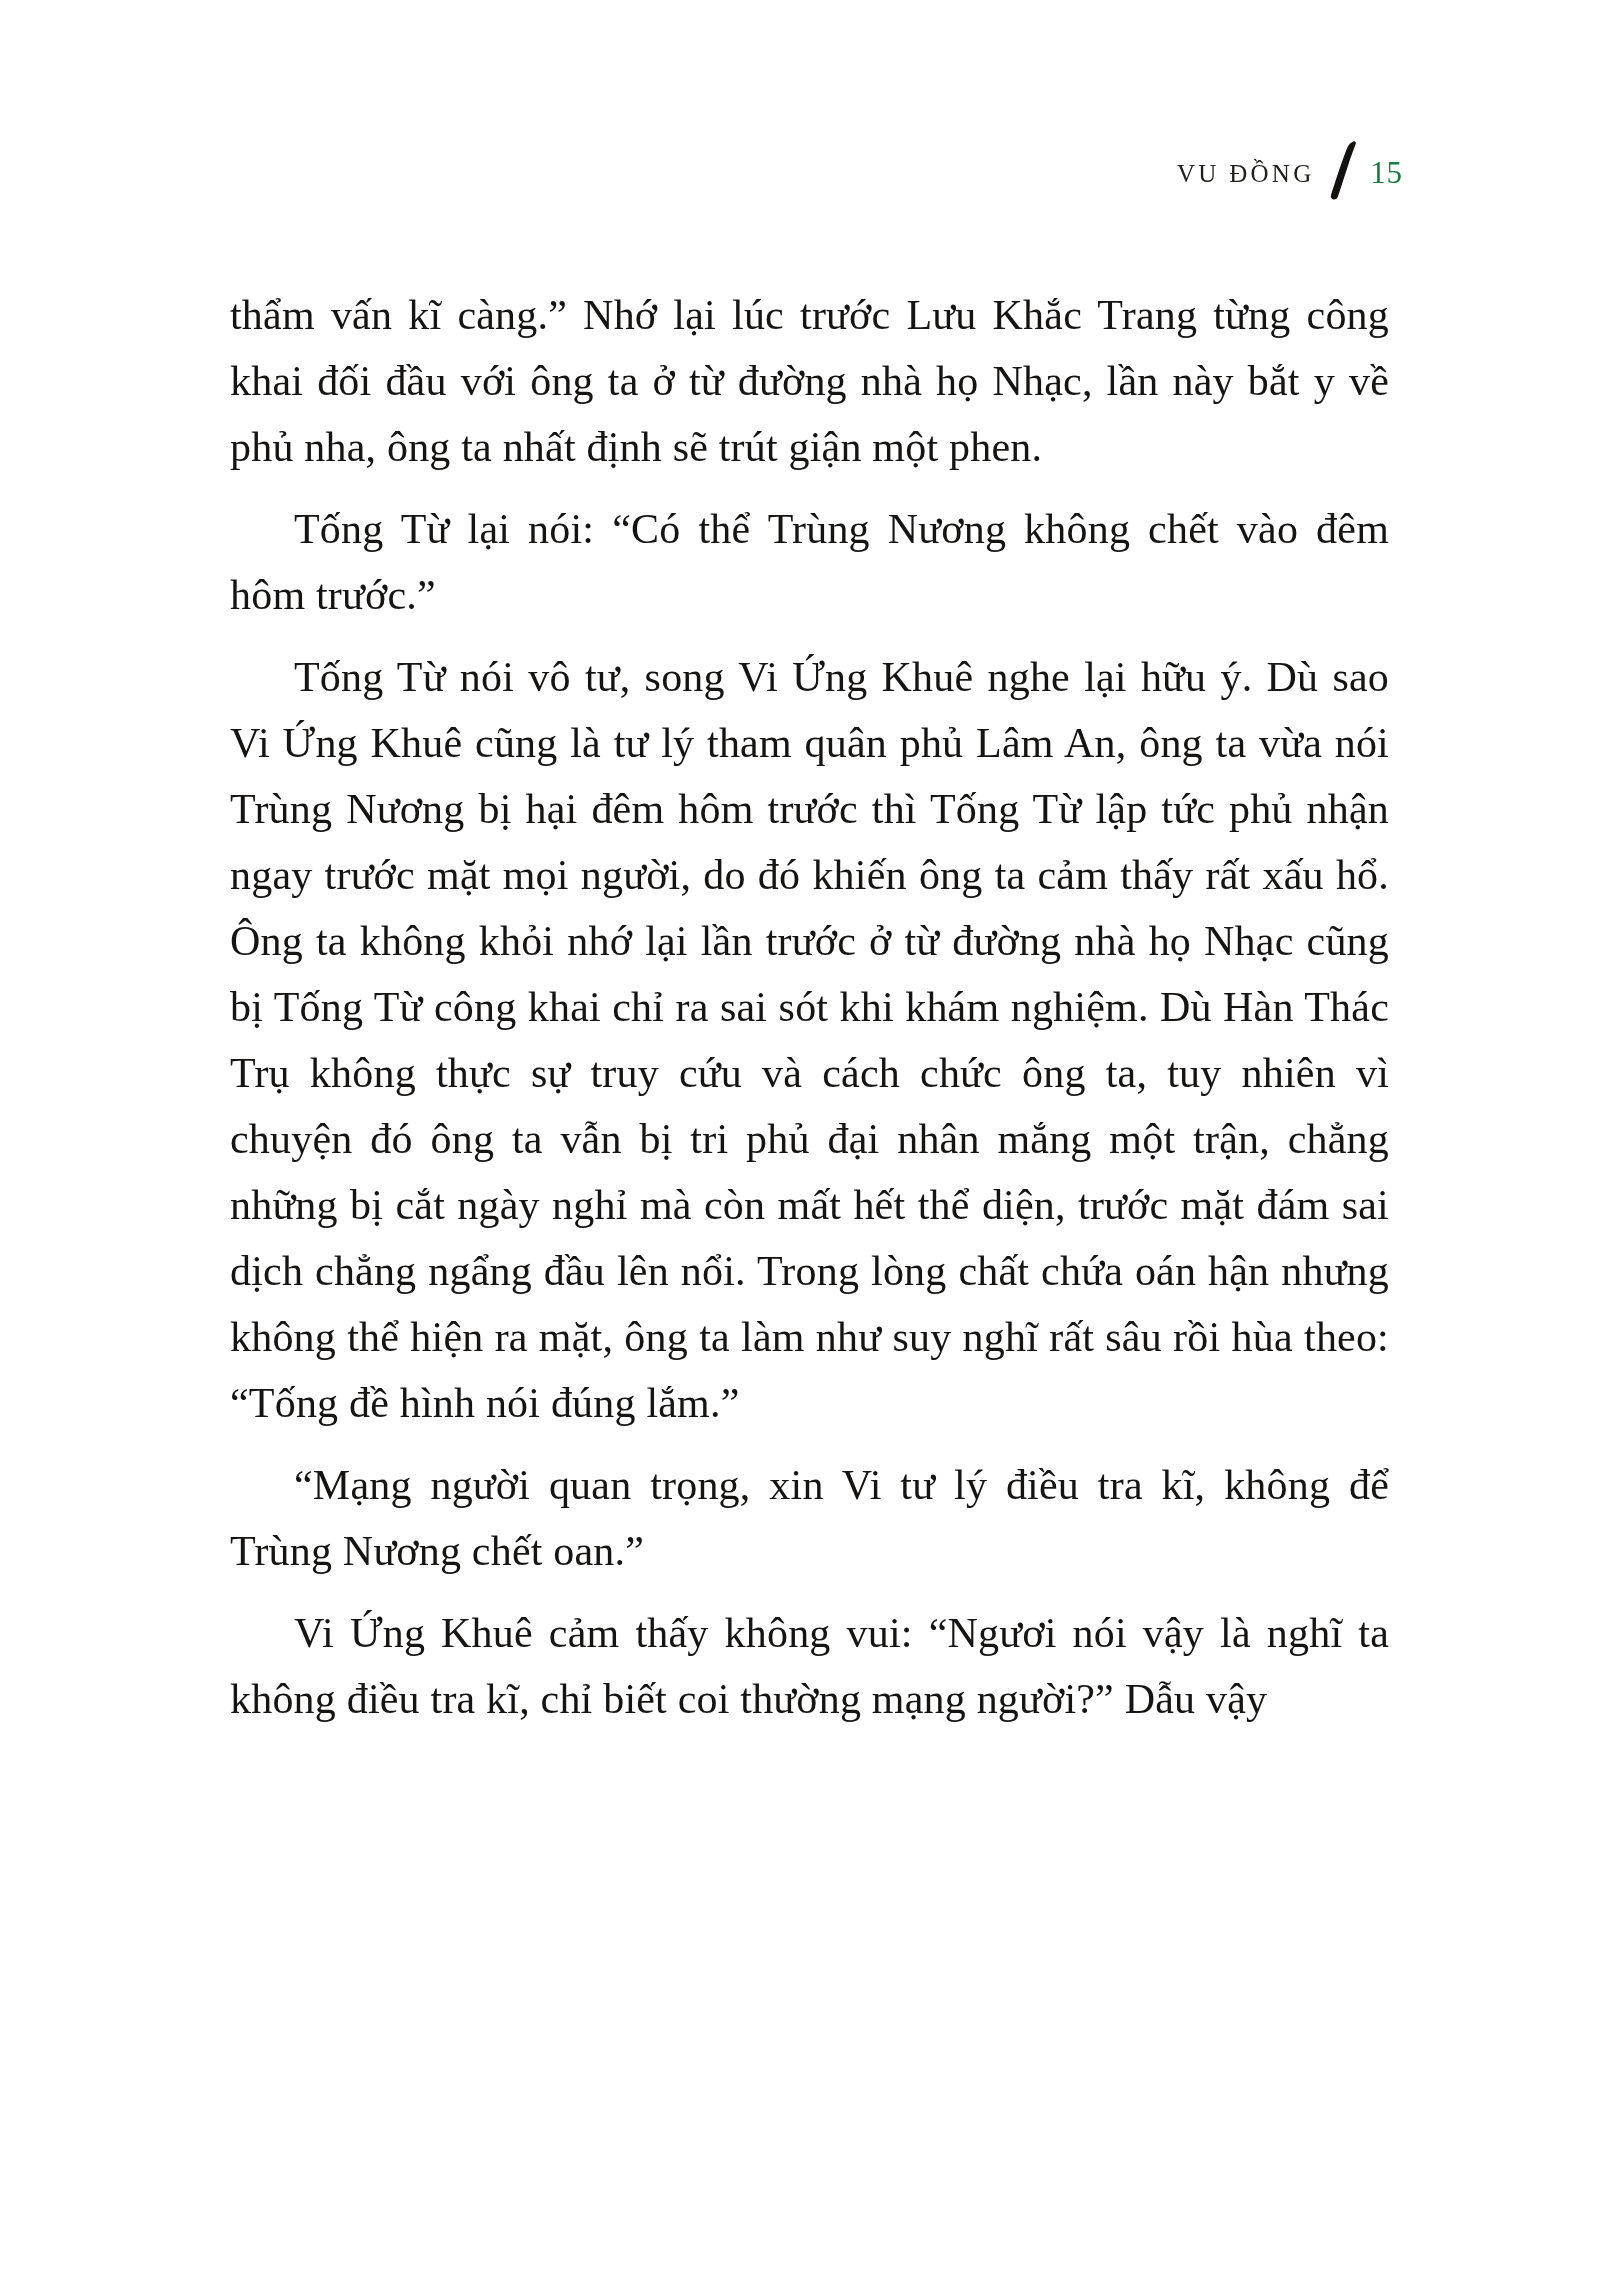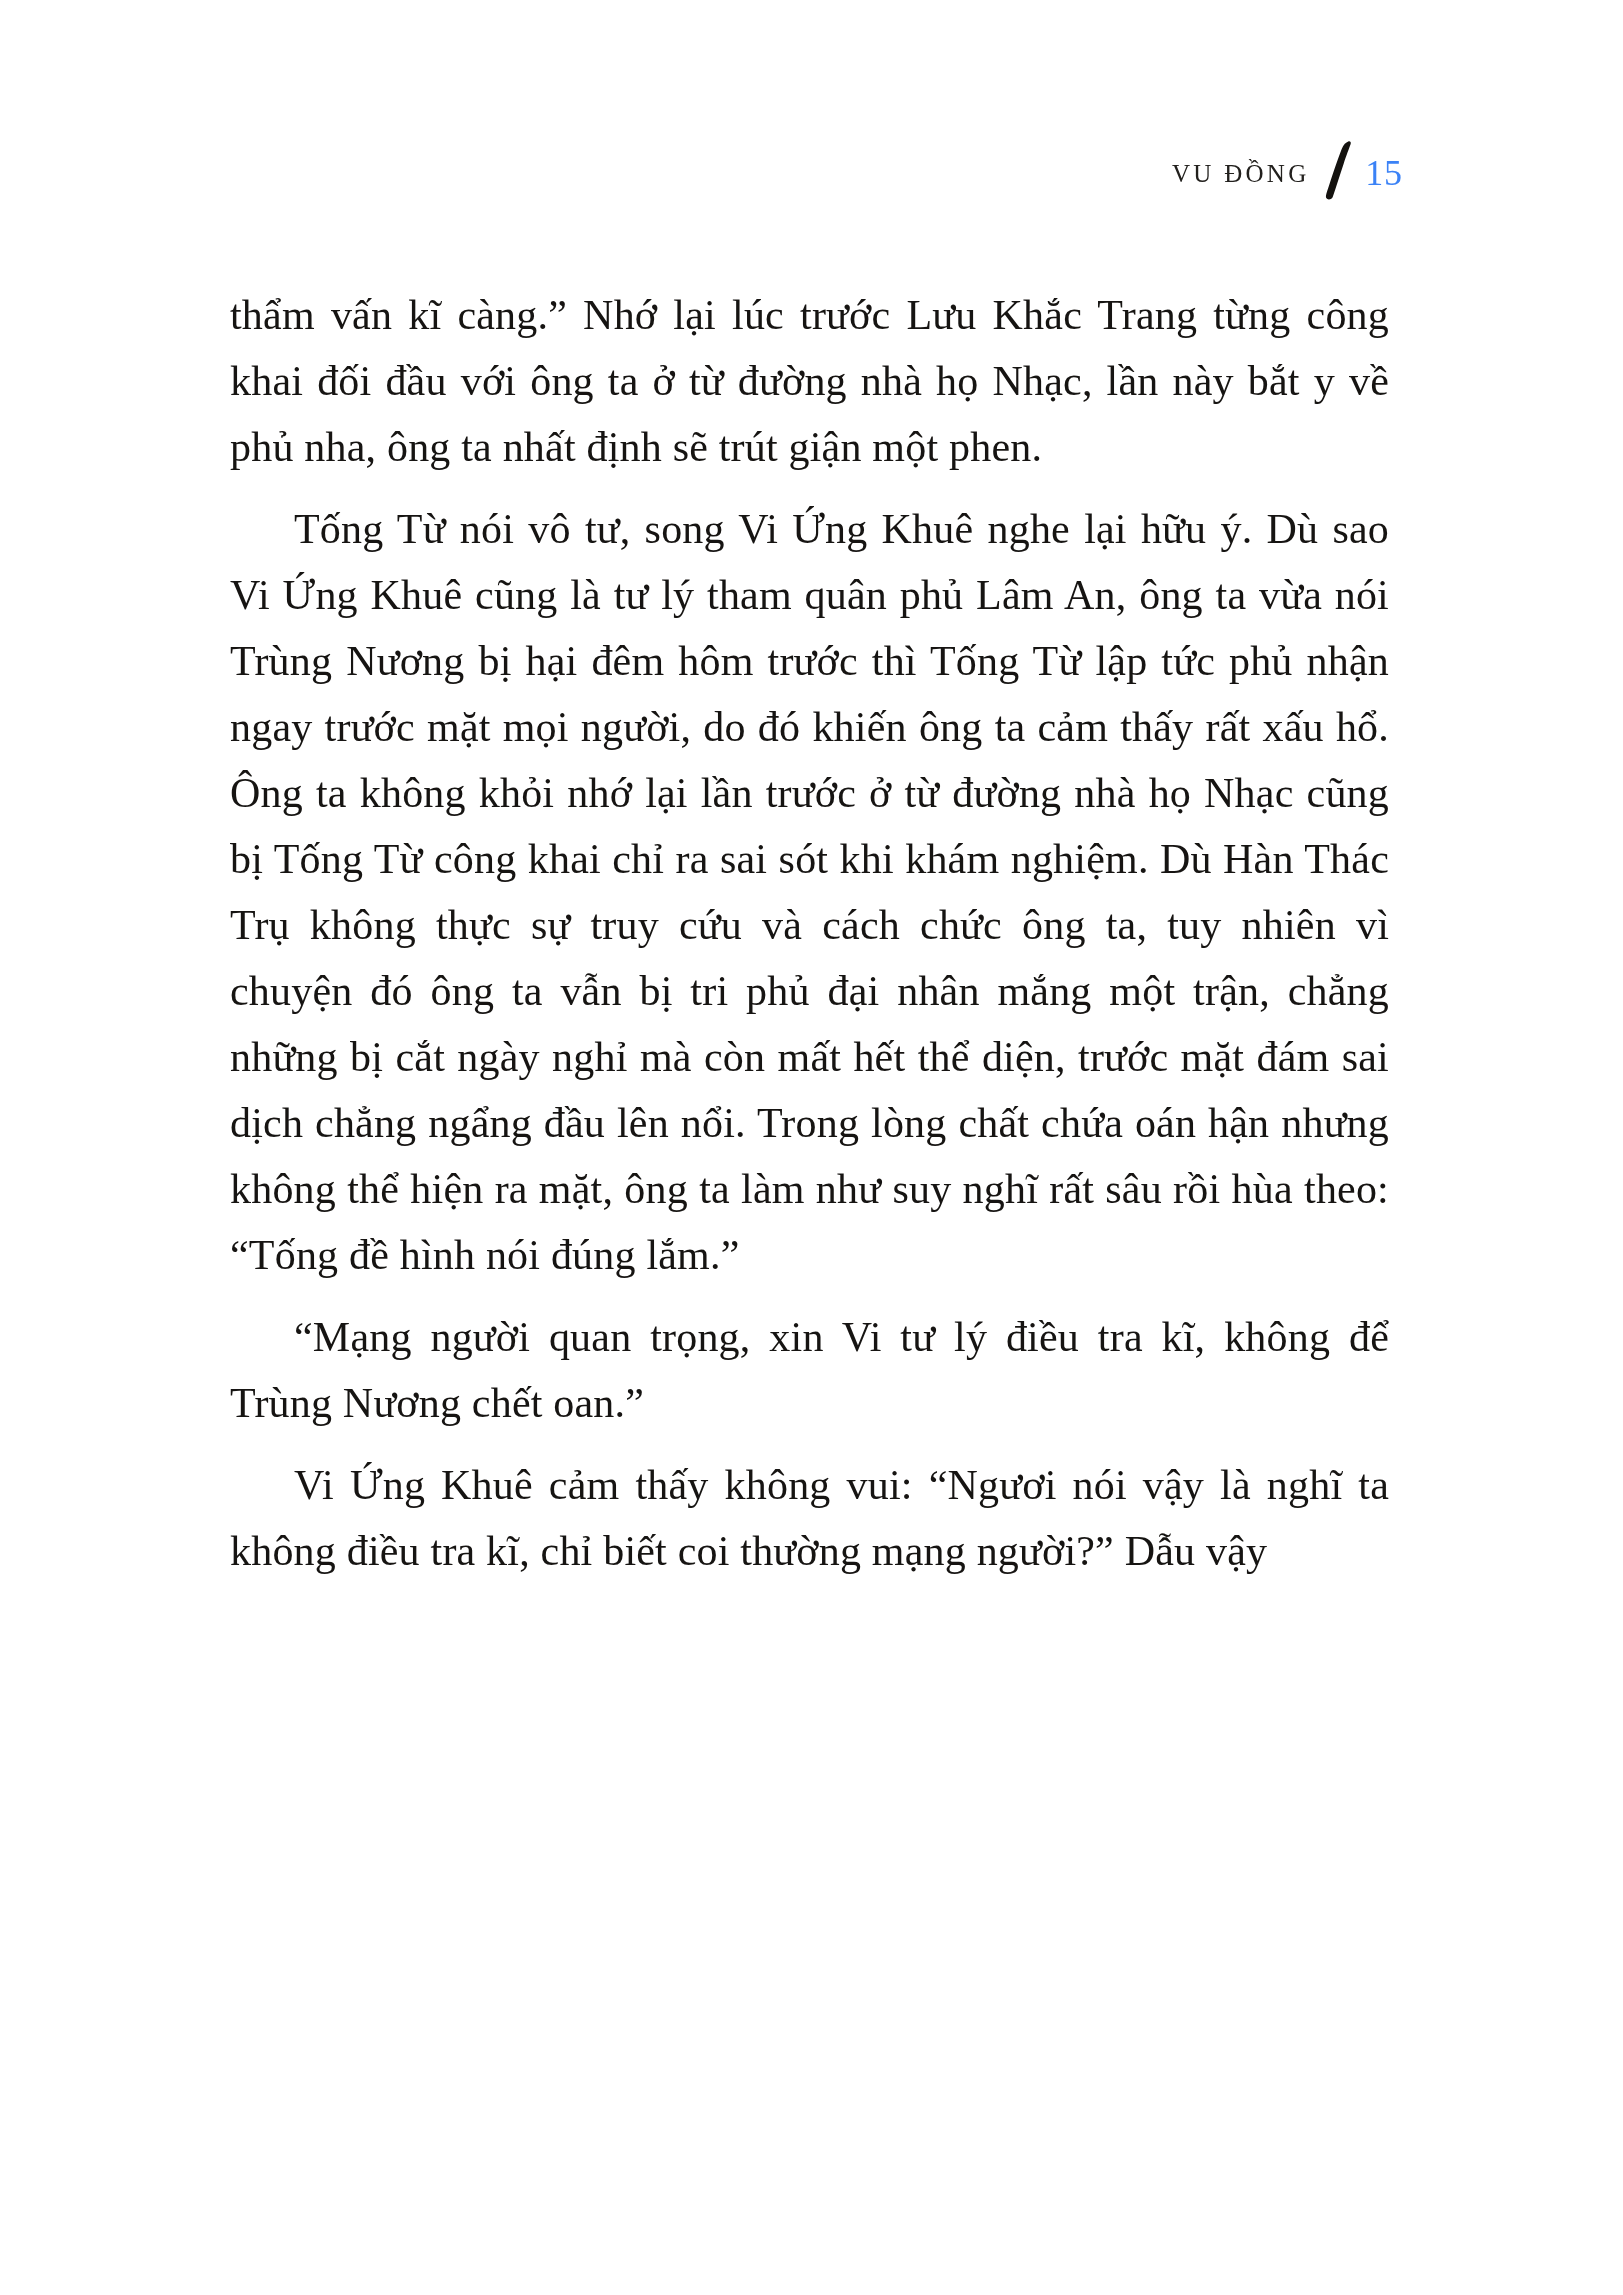--- a/index.html
+++ b/index.html
@@ -32,22 +32,22 @@
     text-transform: uppercase;
     line-height: 1;
     padding-top: 6.6px;
   }
   .slash-icon {
     width: 29px;
     height: 61px;
     display: block;
   }
   .page-number {
-    font-size: 36px;
-    color: #3b82f6;
+    font-size: 31px;
+    color: #15803d;
     line-height: 1;
     padding-top: 4.7px;
     letter-spacing: 0.9px;
   }
   .body-text {
     position: absolute;
     left: 214px;
     right: 218px;
     top: 266px;
     text-align: justify;
@@ -76,19 +76,20 @@
     <span class="slash-icon">
       <svg viewBox="0 0 62 128" width="29" height="61" aria-hidden="true">
         <path d="M54 2 C 57 0 61 3 59 8 C 56 16 50 32 44 50 C 36 74 28 100 21 120 C 19 126 10 128 7 123 C 5 119 8 111 11 102 C 18 80 30 44 40 18 C 44 8 49 4 54 2 Z" fill="#14120f"></path>
       </svg>
     </span>
     <span class="page-number">15</span>
   </div>
 
   <div class="body-text">
     <p>thẩm vấn kĩ càng.” Nhớ lại lúc trước Lưu Khắc Trang từng công khai đối đầu với ông ta ở từ đường nhà họ Nhạc, lần này bắt y về phủ nha, ông ta nhất định sẽ trút giận một phen.</p>
+    <p class="indent">Tống Từ lại nói: “Có thể Trùng Nương không chết vào đêm hôm trước.”</p>
     <p class="indent">Tống Từ nói vô tư, song Vi Ứng Khuê nghe lại hữu ý. Dù sao Vi Ứng Khuê cũng là tư lý tham quân phủ Lâm An, ông ta vừa nói Trùng Nương bị hại đêm hôm trước thì Tống Từ lập tức phủ nhận ngay trước mặt mọi người, do đó khiến ông ta cảm thấy rất xấu hổ. Ông ta không khỏi nhớ lại lần trước ở từ đường nhà họ Nhạc cũng bị Tống Từ công khai chỉ ra sai sót khi khám nghiệm. Dù Hàn Thác Trụ không thực sự truy cứu và cách chức ông ta, tuy nhiên vì chuyện đó ông ta vẫn bị tri phủ đại nhân mắng một trận, chẳng những bị cắt ngày nghỉ mà còn mất hết thể diện, trước mặt đám sai dịch chẳng ngẩng đầu lên nổi. Trong lòng chất chứa oán hận nhưng không thể hiện ra mặt, ông ta làm như suy nghĩ rất sâu rồi hùa theo: “Tống đề hình nói đúng lắm.”</p>
     <p class="indent">“Mạng người quan trọng, xin Vi tư lý điều tra kĩ, không để Trùng Nương chết oan.”</p>
     <p class="indent">Vi Ứng Khuê cảm thấy không vui: “Ngươi nói vậy là nghĩ ta không điều tra kĩ, chỉ biết coi thường mạng người?” Dẫu vậy</p>
   </div>
 
 </div>
 
 
 </body></html>

